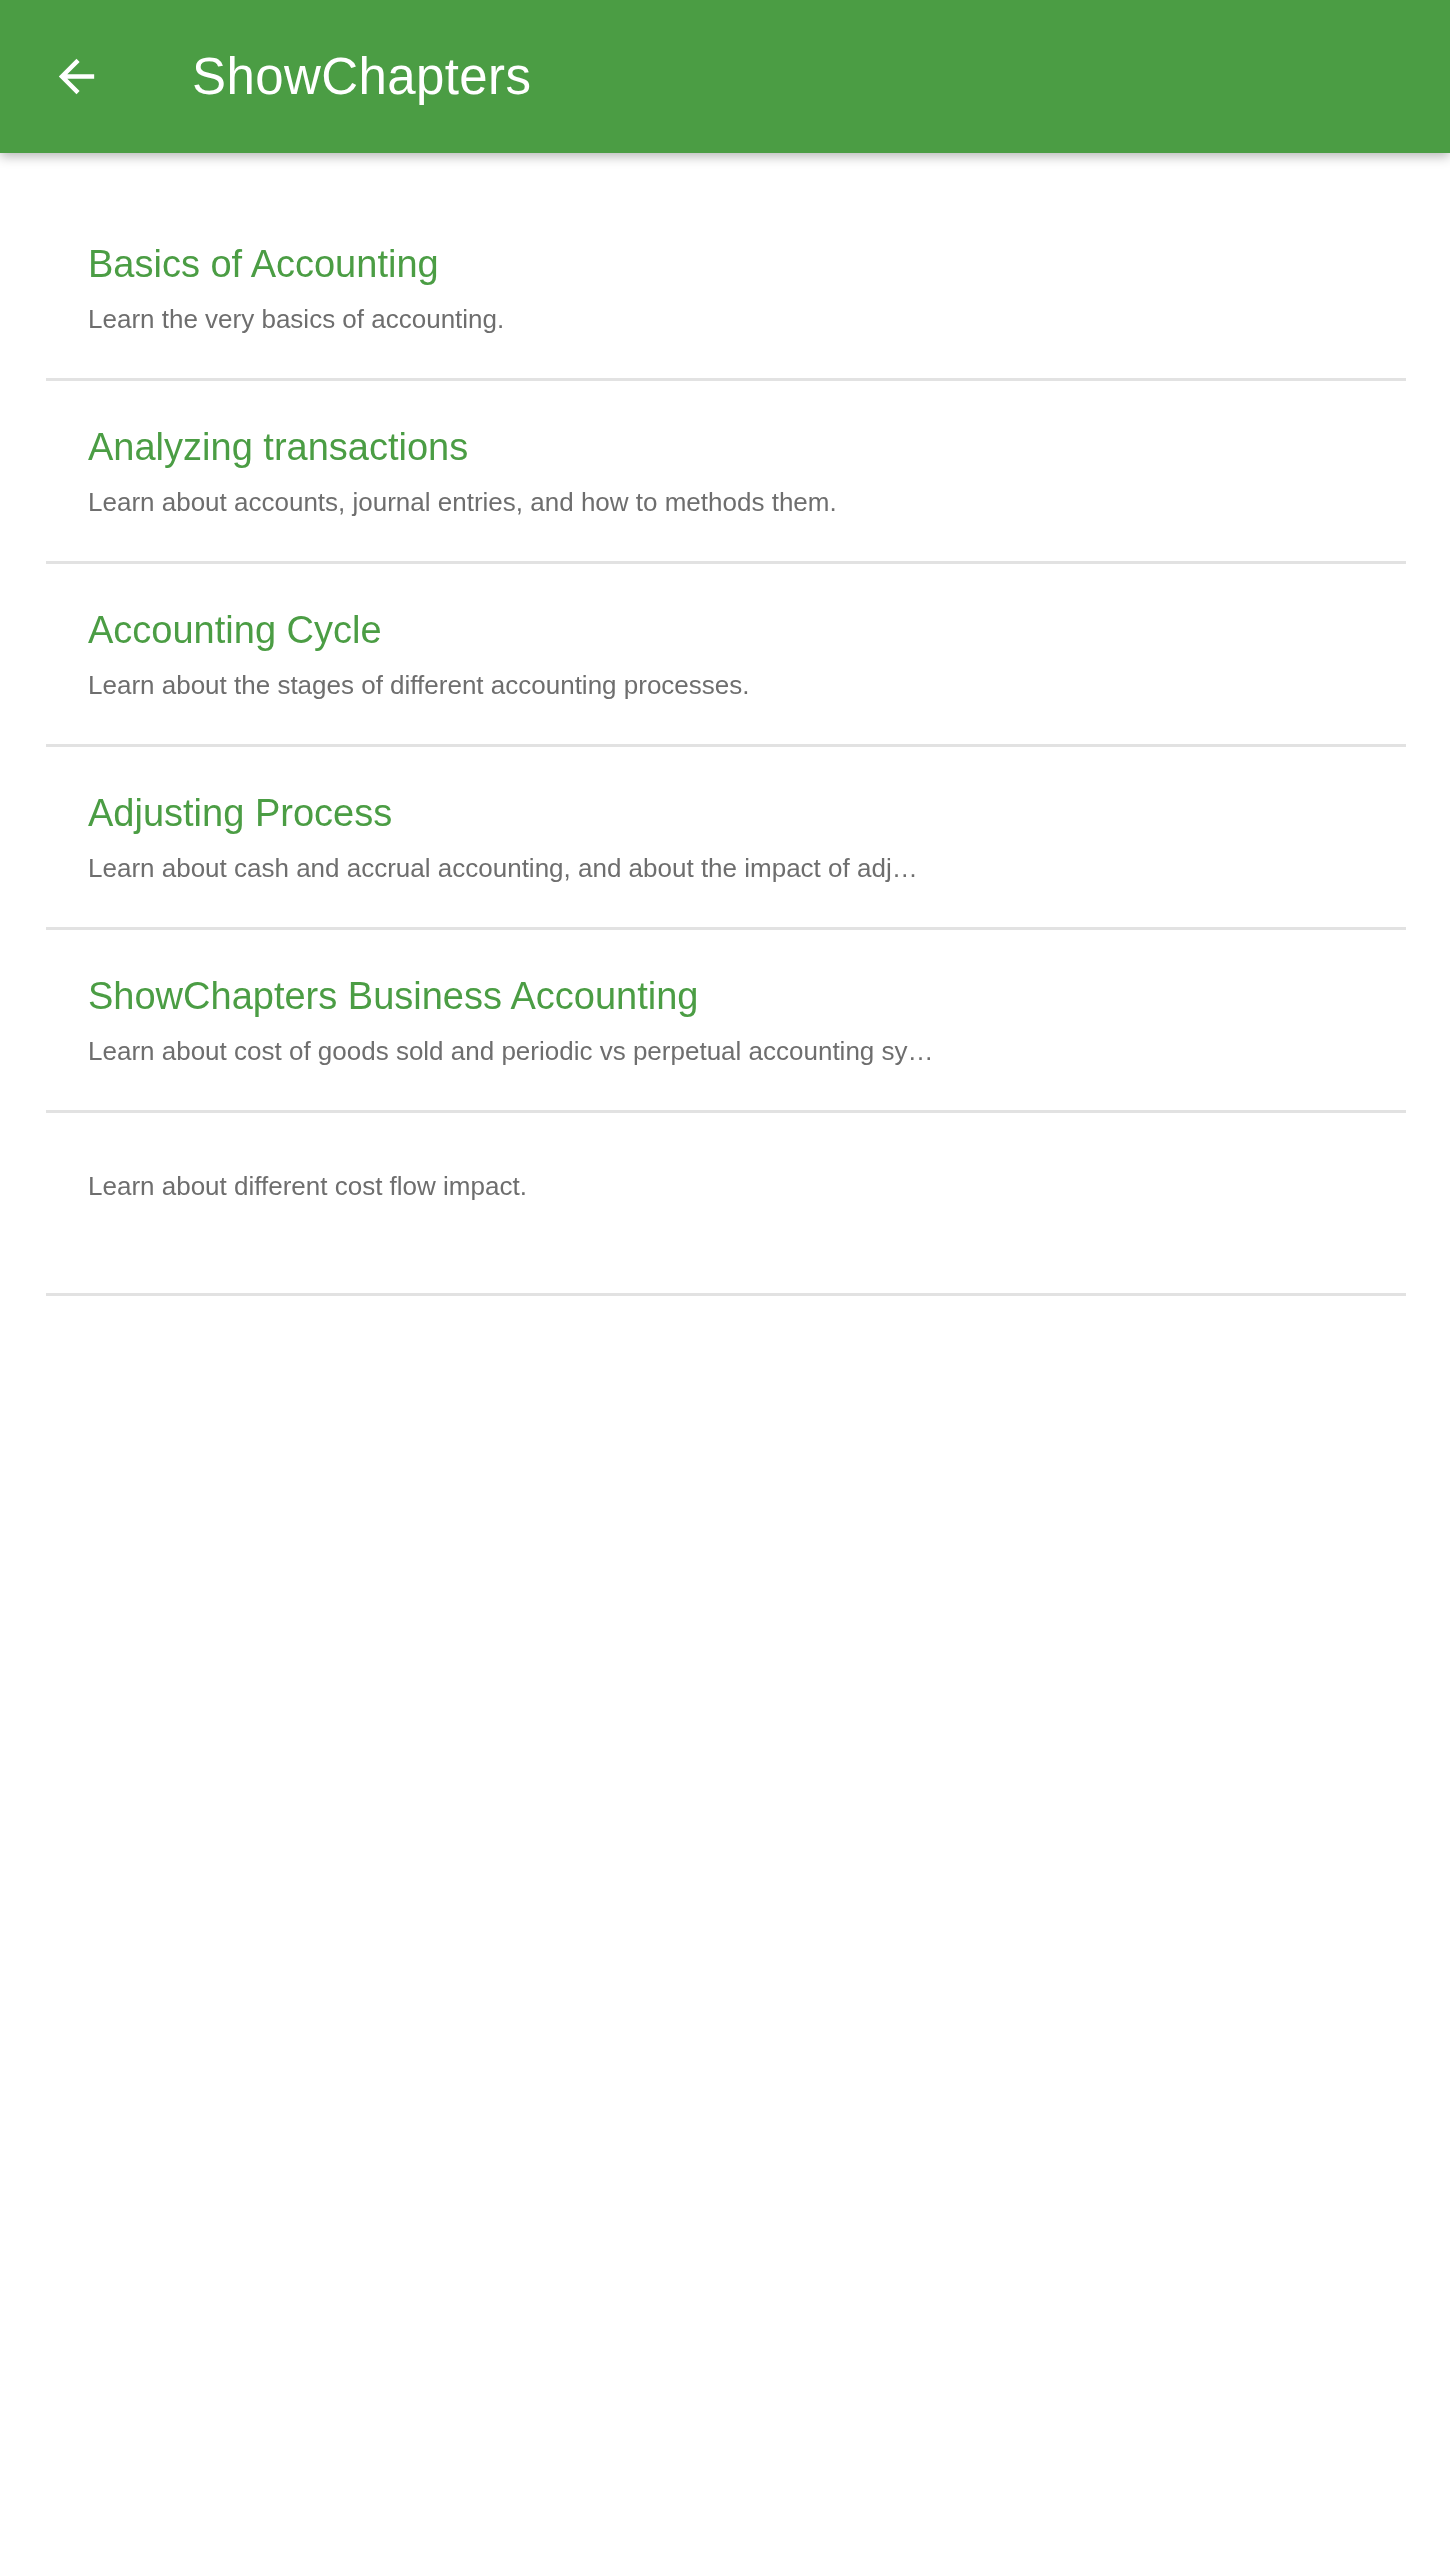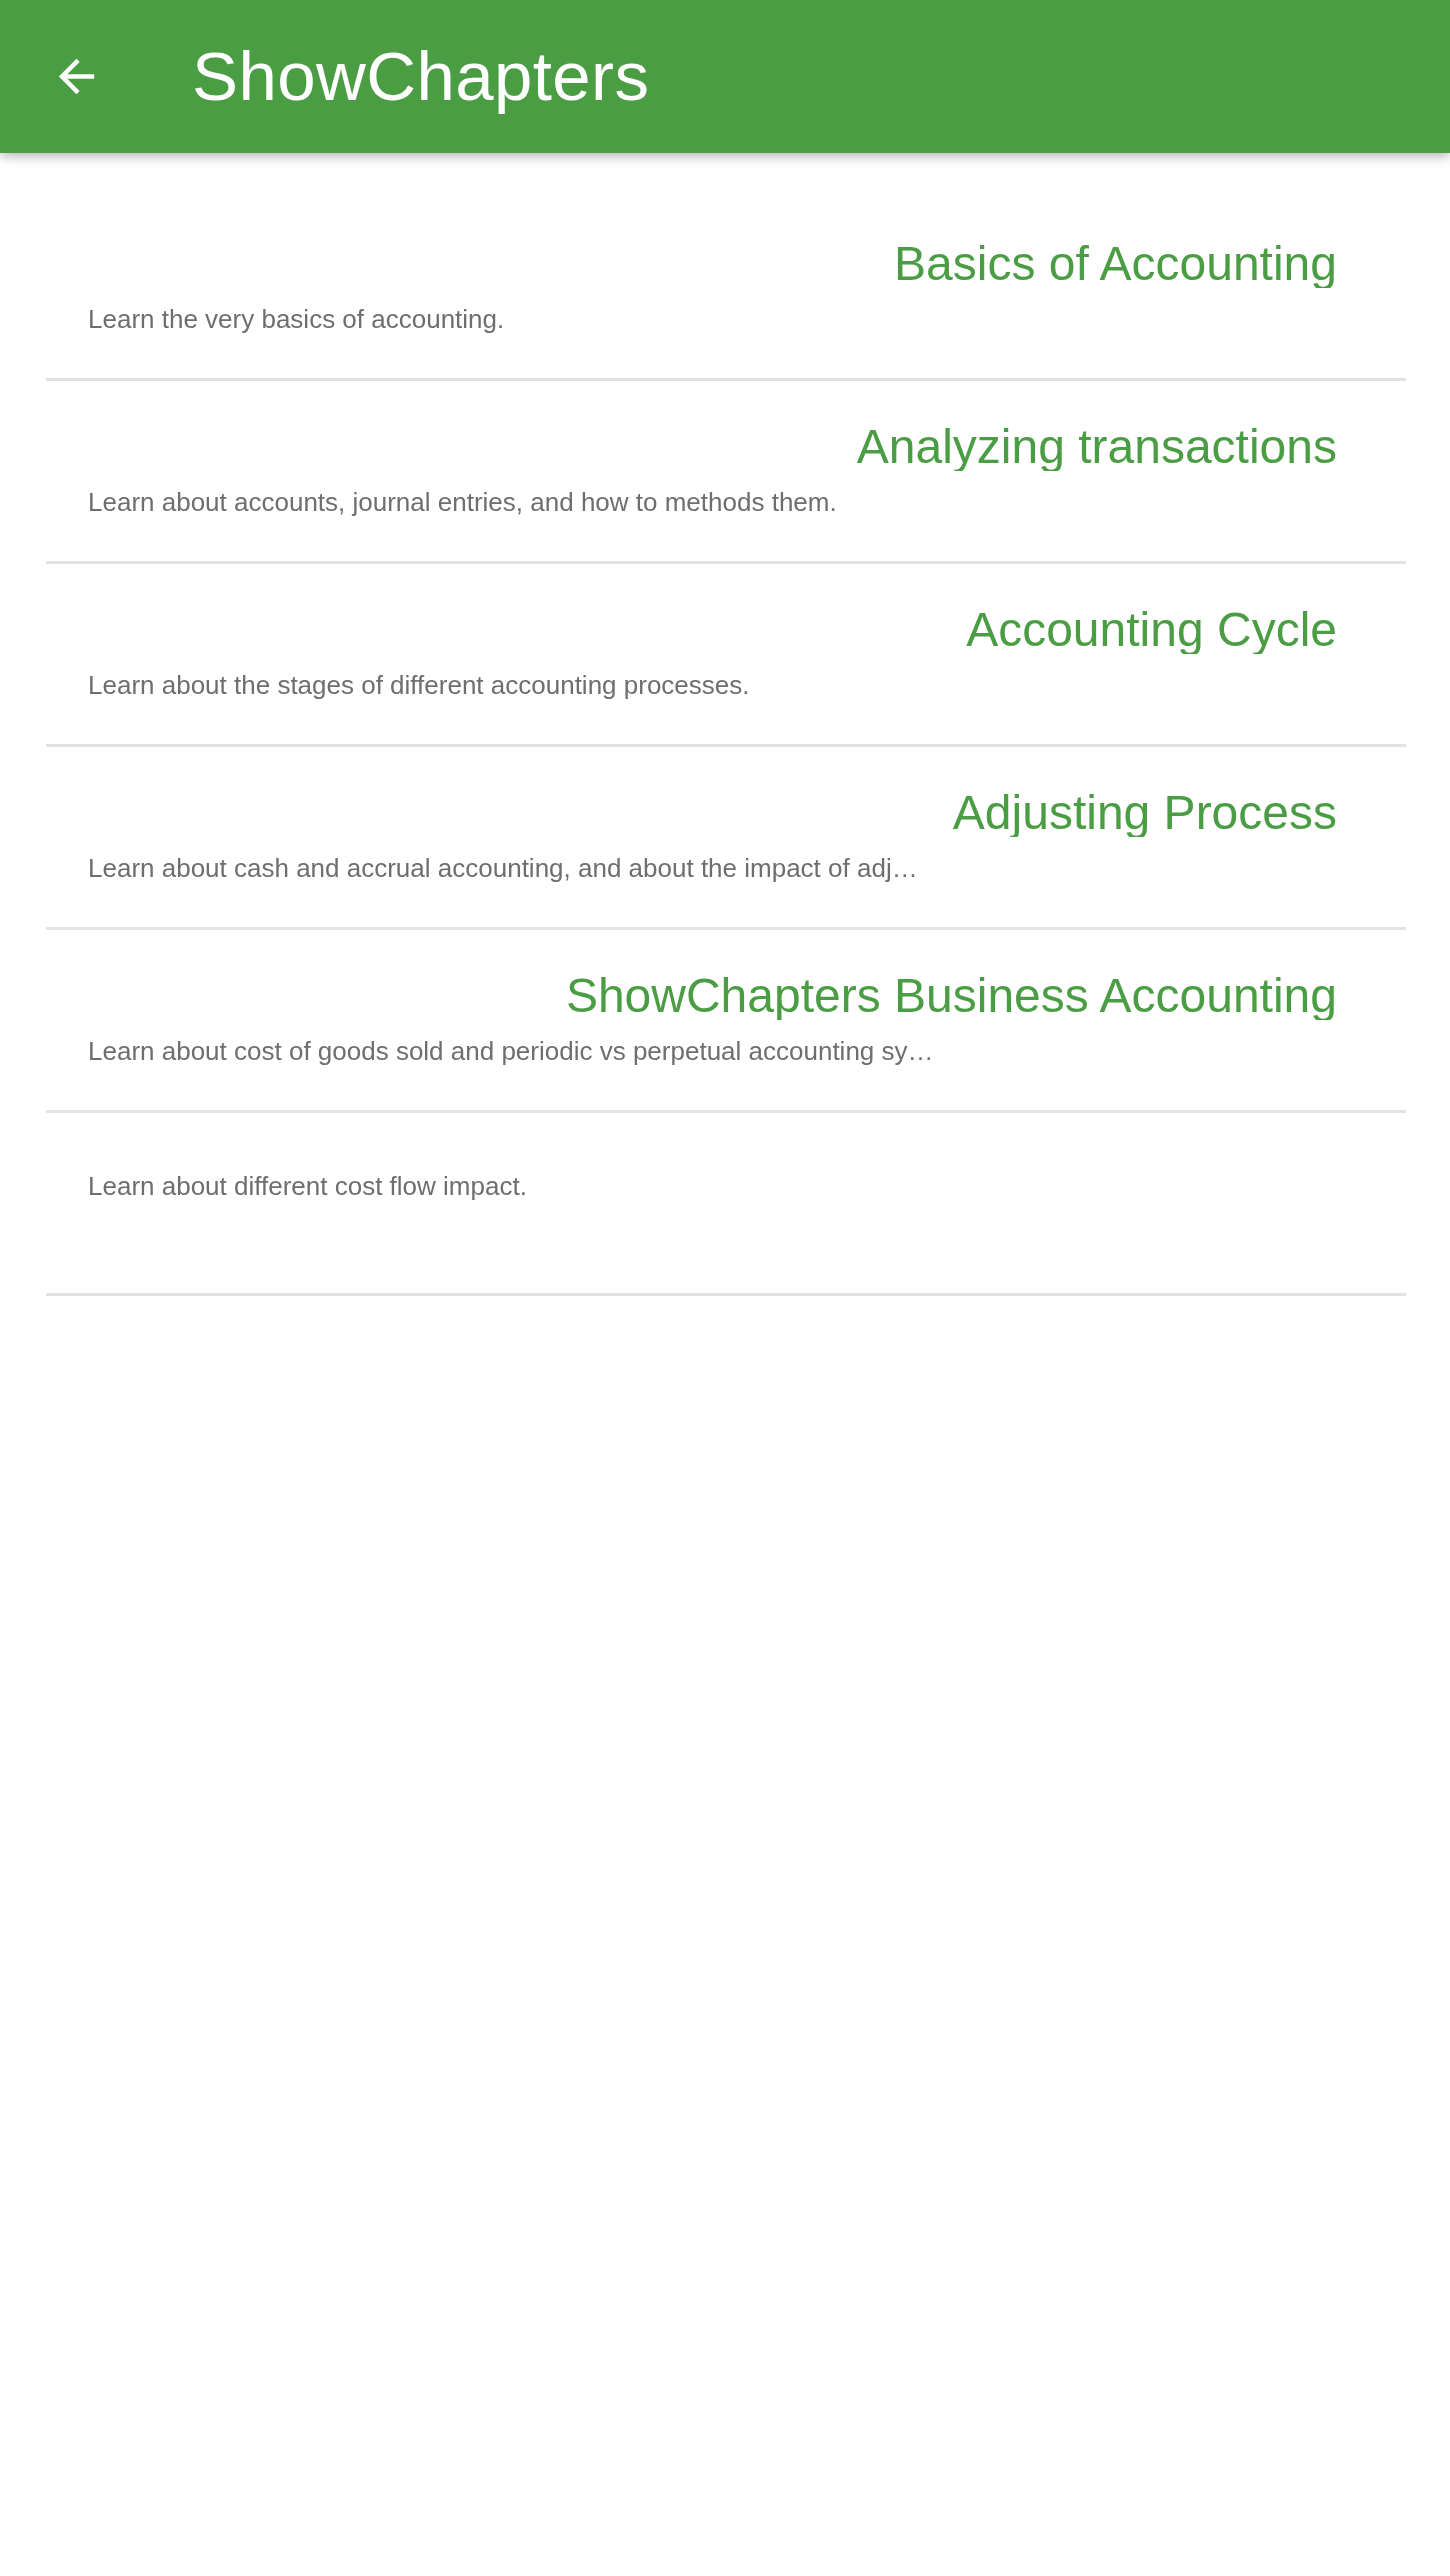--- a/index.html
+++ b/index.html
@@ -32,21 +32,21 @@
   .back-btn{
     background:none;border:none;padding:0;margin:0;
     width:56px;height:56px;
     display:flex;align-items:center;justify-content:center;
     cursor:pointer;
   }
   .back-btn svg{display:block;}
   .appbar-title{
     margin:0 0 0 88px;
     color:var(--on-primary);
-    font-size:69px;
+    font-size:51px;
     font-weight:400;
     letter-spacing:0.4px;
     line-height:1;
     white-space:nowrap;
   }
   
   .chapter-list{
     padding-top:45px;
     background:#ffffff;
   }
@@ -58,27 +58,26 @@
     background:#ffffff;
   }
   .chapter-item::after{
     content:"";
     position:absolute;
     left:46px;right:44px;bottom:0;
     height:3.2px;
     background:var(--divider);
   }
   .chapter-title{
-    font-size:48px;
+    font-size:38px;
     line-height:48px;
     color:var(--accent);
     font-weight:400;
     white-space:nowrap;
     overflow:hidden;
-    text-align:right;
   }
   .chapter-desc{
     margin-top:11.3px;
     font-size:26px;
     line-height:40px;
     color:var(--desc);
     white-space:nowrap;
     overflow:hidden;
   }
 </style>

